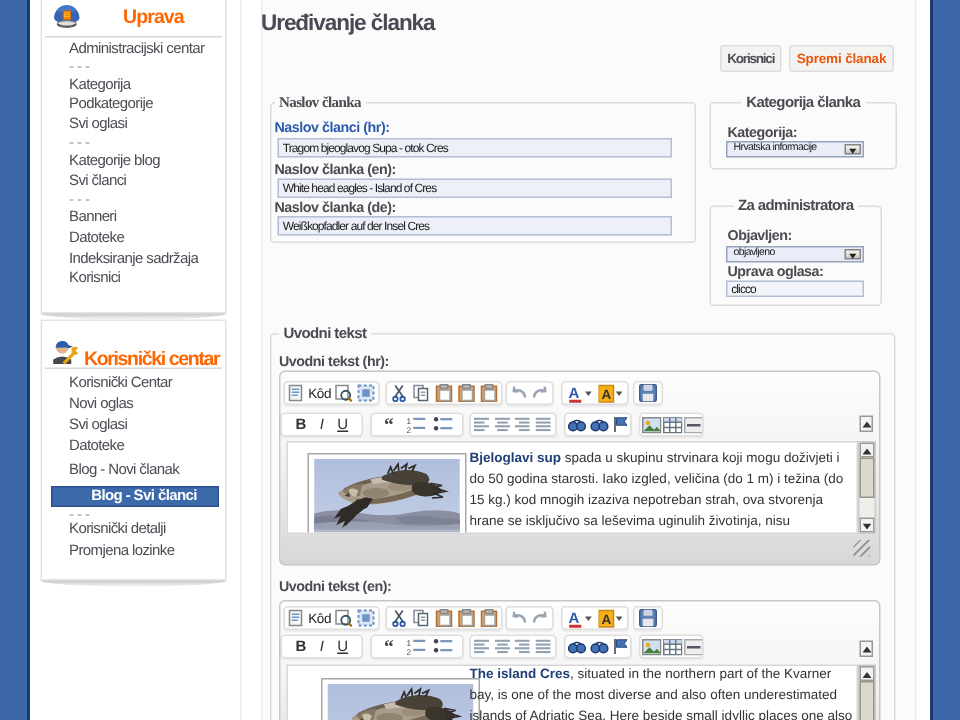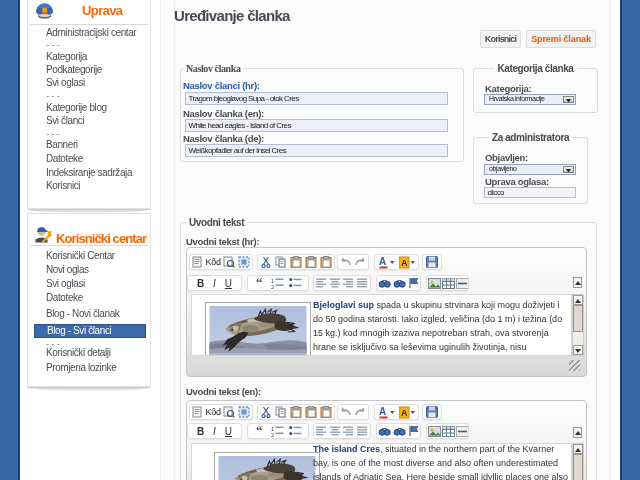--- a/index.html
+++ b/index.html
@@ -10,21 +10,21 @@
 #bandL { left:0; top:0; width:20px; height:480px; background:#3b67a9; border-right:2px solid #1d3a70; }
 #bandR { left:620px; top:0; width:20px; height:480px; background:#3b67a9; border-left:2px solid #1d3a70; }
 .vline { top:0; width:1px; height:480px; background:#ececec; }
 #mainbg { left:175px; top:0; width:435px; height:480px; background:#fbfbfb; }
 .panel { left:27px; width:124px; background:#fff; border:1px solid #e3e3e3; }
 .pshadow { left:27px; width:124px; height:4px; background:linear-gradient(#c6c6c6,#f6f6f6); border-radius:0 0 60px 60px/0 0 4px 4px; }
 .ptitle { font-size:13px; font-weight:bold; color:#ff6600; white-space:nowrap; position:absolute; }
 .psep { position:absolute; height:1px; background:#d9d9d9; }
 .mi { position:absolute; left:18px; font-size:10px; color:#4c4c55; letter-spacing:-0.4px; white-space:nowrap; line-height:11px; }
 .dash { color:#9a9aa0; }
-.hl { left:6px; width:112px; background:#3c69aa; color:#fff; font-weight:normal; border:1px solid #2d518c; padding-left:12px; line-height:12px; height:14px; }
+.hl { left:6px; width:112px; background:#3c69aa; color:#fff; font-weight:bold; border:1px solid #2d518c; padding-left:12px; line-height:12px; height:14px;text-align:center; }
 h1 { font-size:15px; font-weight:bold; color:#494956; letter-spacing:-0.7px; white-space:nowrap; }
 .btn { position:absolute; top:30px; height:18px; background:#f3f3f1; border:1px solid #dddddd; border-radius:2px;
   font-size:9px; font-weight:bold; color:#4d4d55; text-align:center; line-height:16px; }
 fieldset.fs { position:absolute; border:1px solid #dcdcdc; border-radius:3px; }
 fieldset.fs legend { font-size:10px; font-weight:bold; color:#4a4a52; padding:0 3px; letter-spacing:-0.4px; white-space:nowrap; }
 .lbl { position:absolute; font-size:9.5px; font-weight:bold; color:#4a4a52; letter-spacing:-0.3px; white-space:nowrap; }
 .lblblue { color:#2a5caa; }
 .inp { position:absolute; background:#edf0f9; border:1px solid #b2bed4; font-size:8px; color:#1a1a1a;
   padding-left:2.5px; letter-spacing:-0.6px; white-space:nowrap; overflow:hidden; }
 .sel { position:absolute; background:#e9edf7; border:1px solid #97a3bb; font-size:7px; color:#1a1a1a; letter-spacing:-0.4px; padding-left:4px; white-space:nowrap; }

